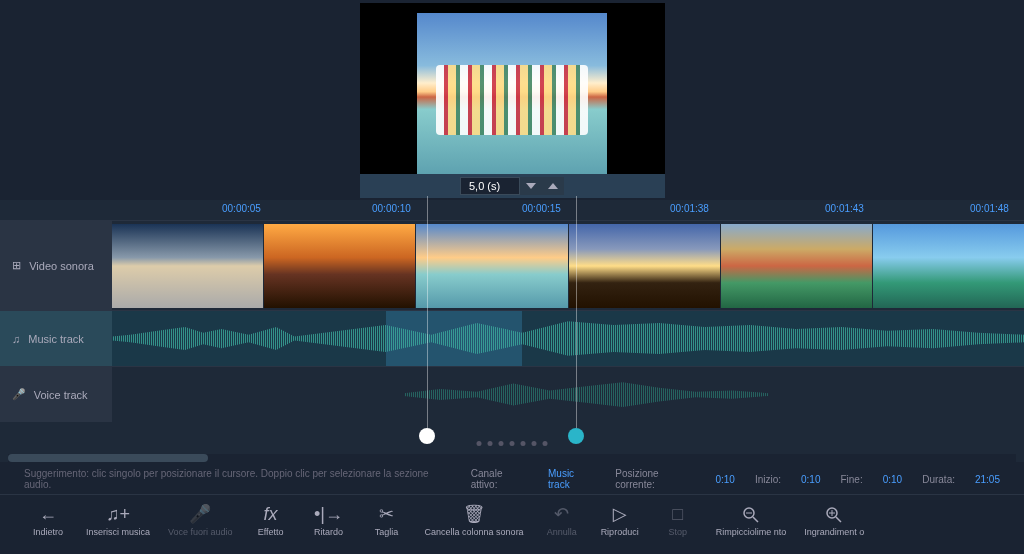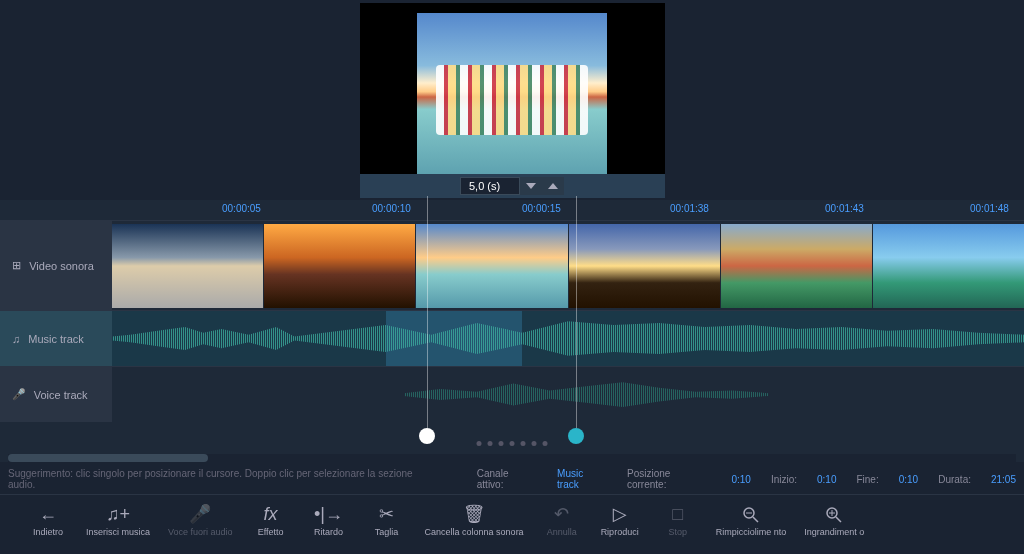--- a/index.html
+++ b/index.html
@@ -38,21 +38,21 @@
 .voice-wave{position:absolute;top:25%;left:32%;width:40%;height:50%;background:repeating-linear-gradient(90deg,transparent 0,transparent 1px,#2a8a7a 1px,#2a8a7a 2px);opacity:0.6;clip-path:polygon(0 45%,10% 30%,20% 40%,30% 10%,40% 35%,50% 20%,60% 5%,70% 25%,80% 40%,90% 35%,100% 45%,100% 55%,90% 65%,80% 60%,70% 75%,60% 95%,50% 80%,40% 65%,30% 90%,20% 60%,10% 70%,0 55%)}
 .playheads{position:relative;height:30px;padding-left:112px}
 .playhead{position:absolute;width:16px;height:16px;border-radius:50%;top:6px}
 .ph-white{background:#fff;left:calc(112px + 30%)}
 .ph-cyan{background:#2ab5c9;left:calc(112px + 44.5%)}
 .playhead-line{position:absolute;width:1px;background:rgba(255,255,255,0.4);top:-232px;height:232px;left:50%}
 .dots-nav{position:absolute;bottom:6px;left:50%;transform:translateX(-50%);display:flex;gap:6px}
 .dot{width:5px;height:5px;border-radius:50%;background:#556}
 .scrollbar{height:8px;background:#1a2332;margin:2px 8px}
 .scroll-thumb{width:200px;height:100%;background:#3a4a5a;border-radius:4px}
-.hint-bar{padding:4px 8px;display:flex;align-items:center;font-size:10px;color:#667;gap:20px;background:#1a2332}
+.hint-bar{padding:4px 24px;display:flex;align-items:center;font-size:10px;color:#667;gap:20px;background:#1a2332}
 .hint-bar .spacer{flex:1}
 .status-val{color:#4a9eff}
 .status-label{color:#889}
 .toolbar{height:52px;background:#1a2332;display:flex;align-items:center;padding:0 20px;gap:2px;border-top:1px solid #2a3444}
 .tool-btn{display:flex;flex-direction:column;align-items:center;justify-content:center;gap:2px;padding:4px 8px;cursor:pointer;min-width:56px;color:#aab;font-size:9px;text-align:center;line-height:1.1}
 .tool-btn.disabled{opacity:0.4;cursor:default}
 .tool-icon{font-size:18px;height:22px;display:flex;align-items:center;justify-content:center}
 svg{fill:currentColor}
 </style>
 </head>

